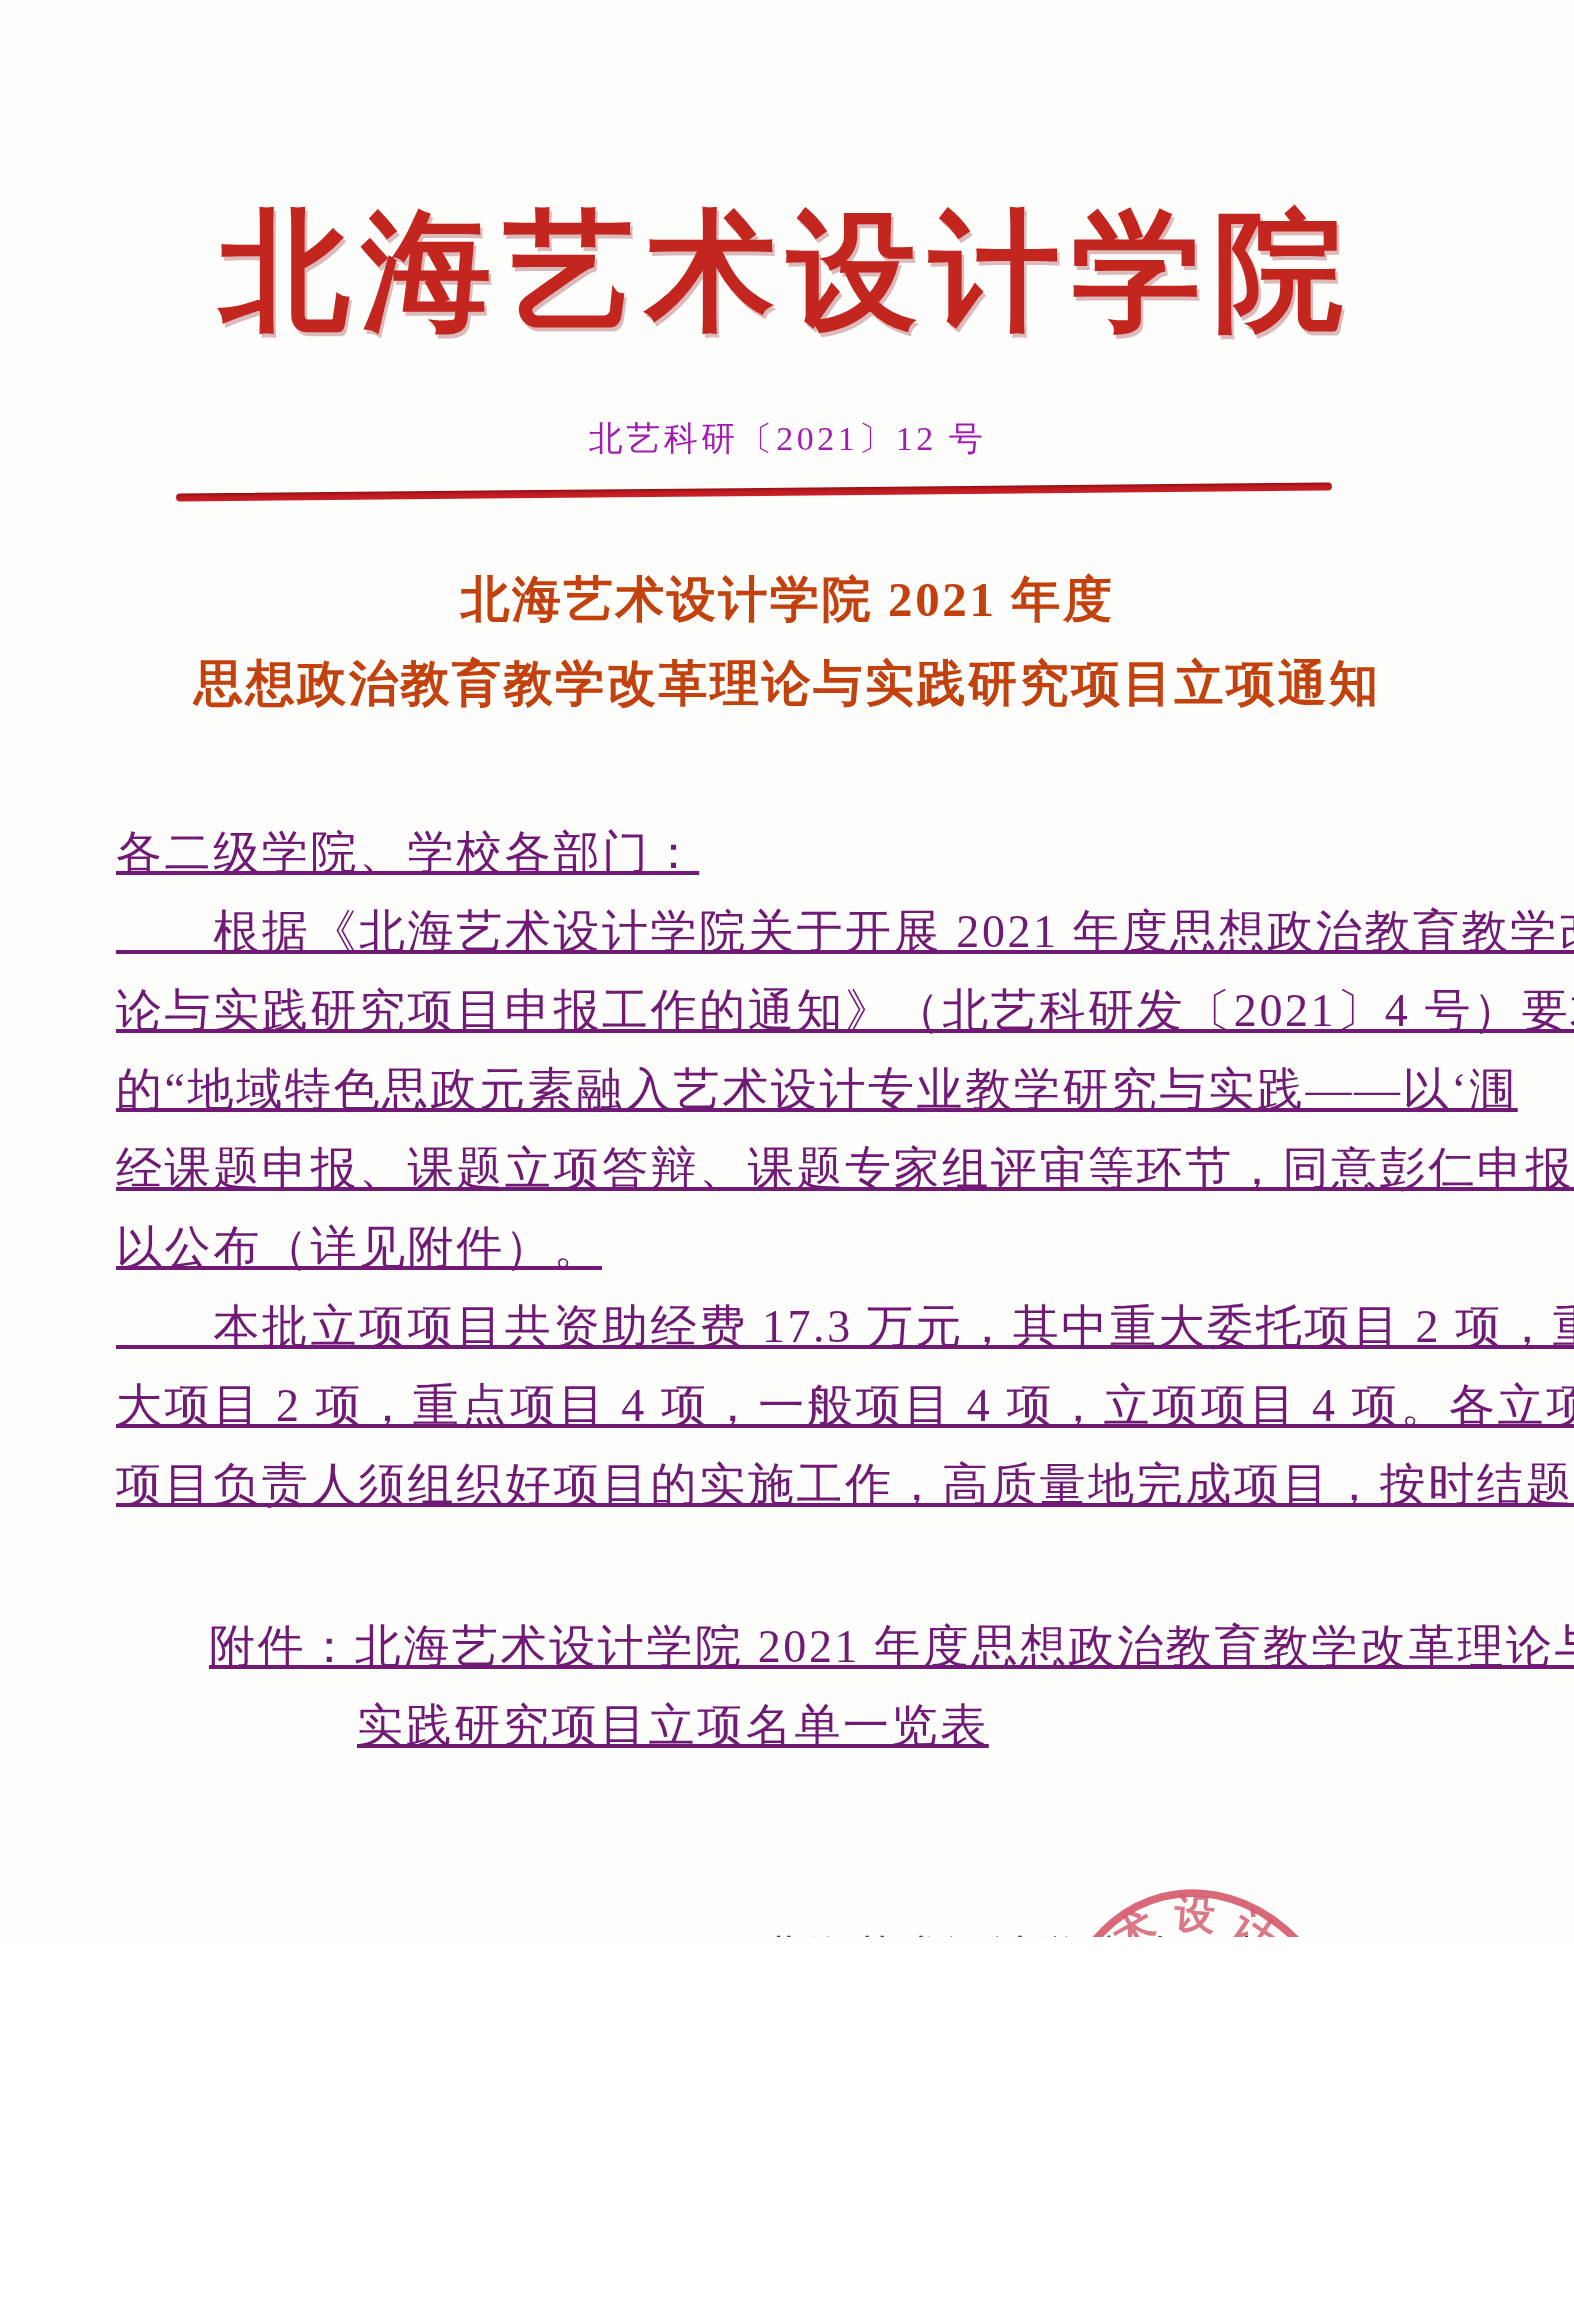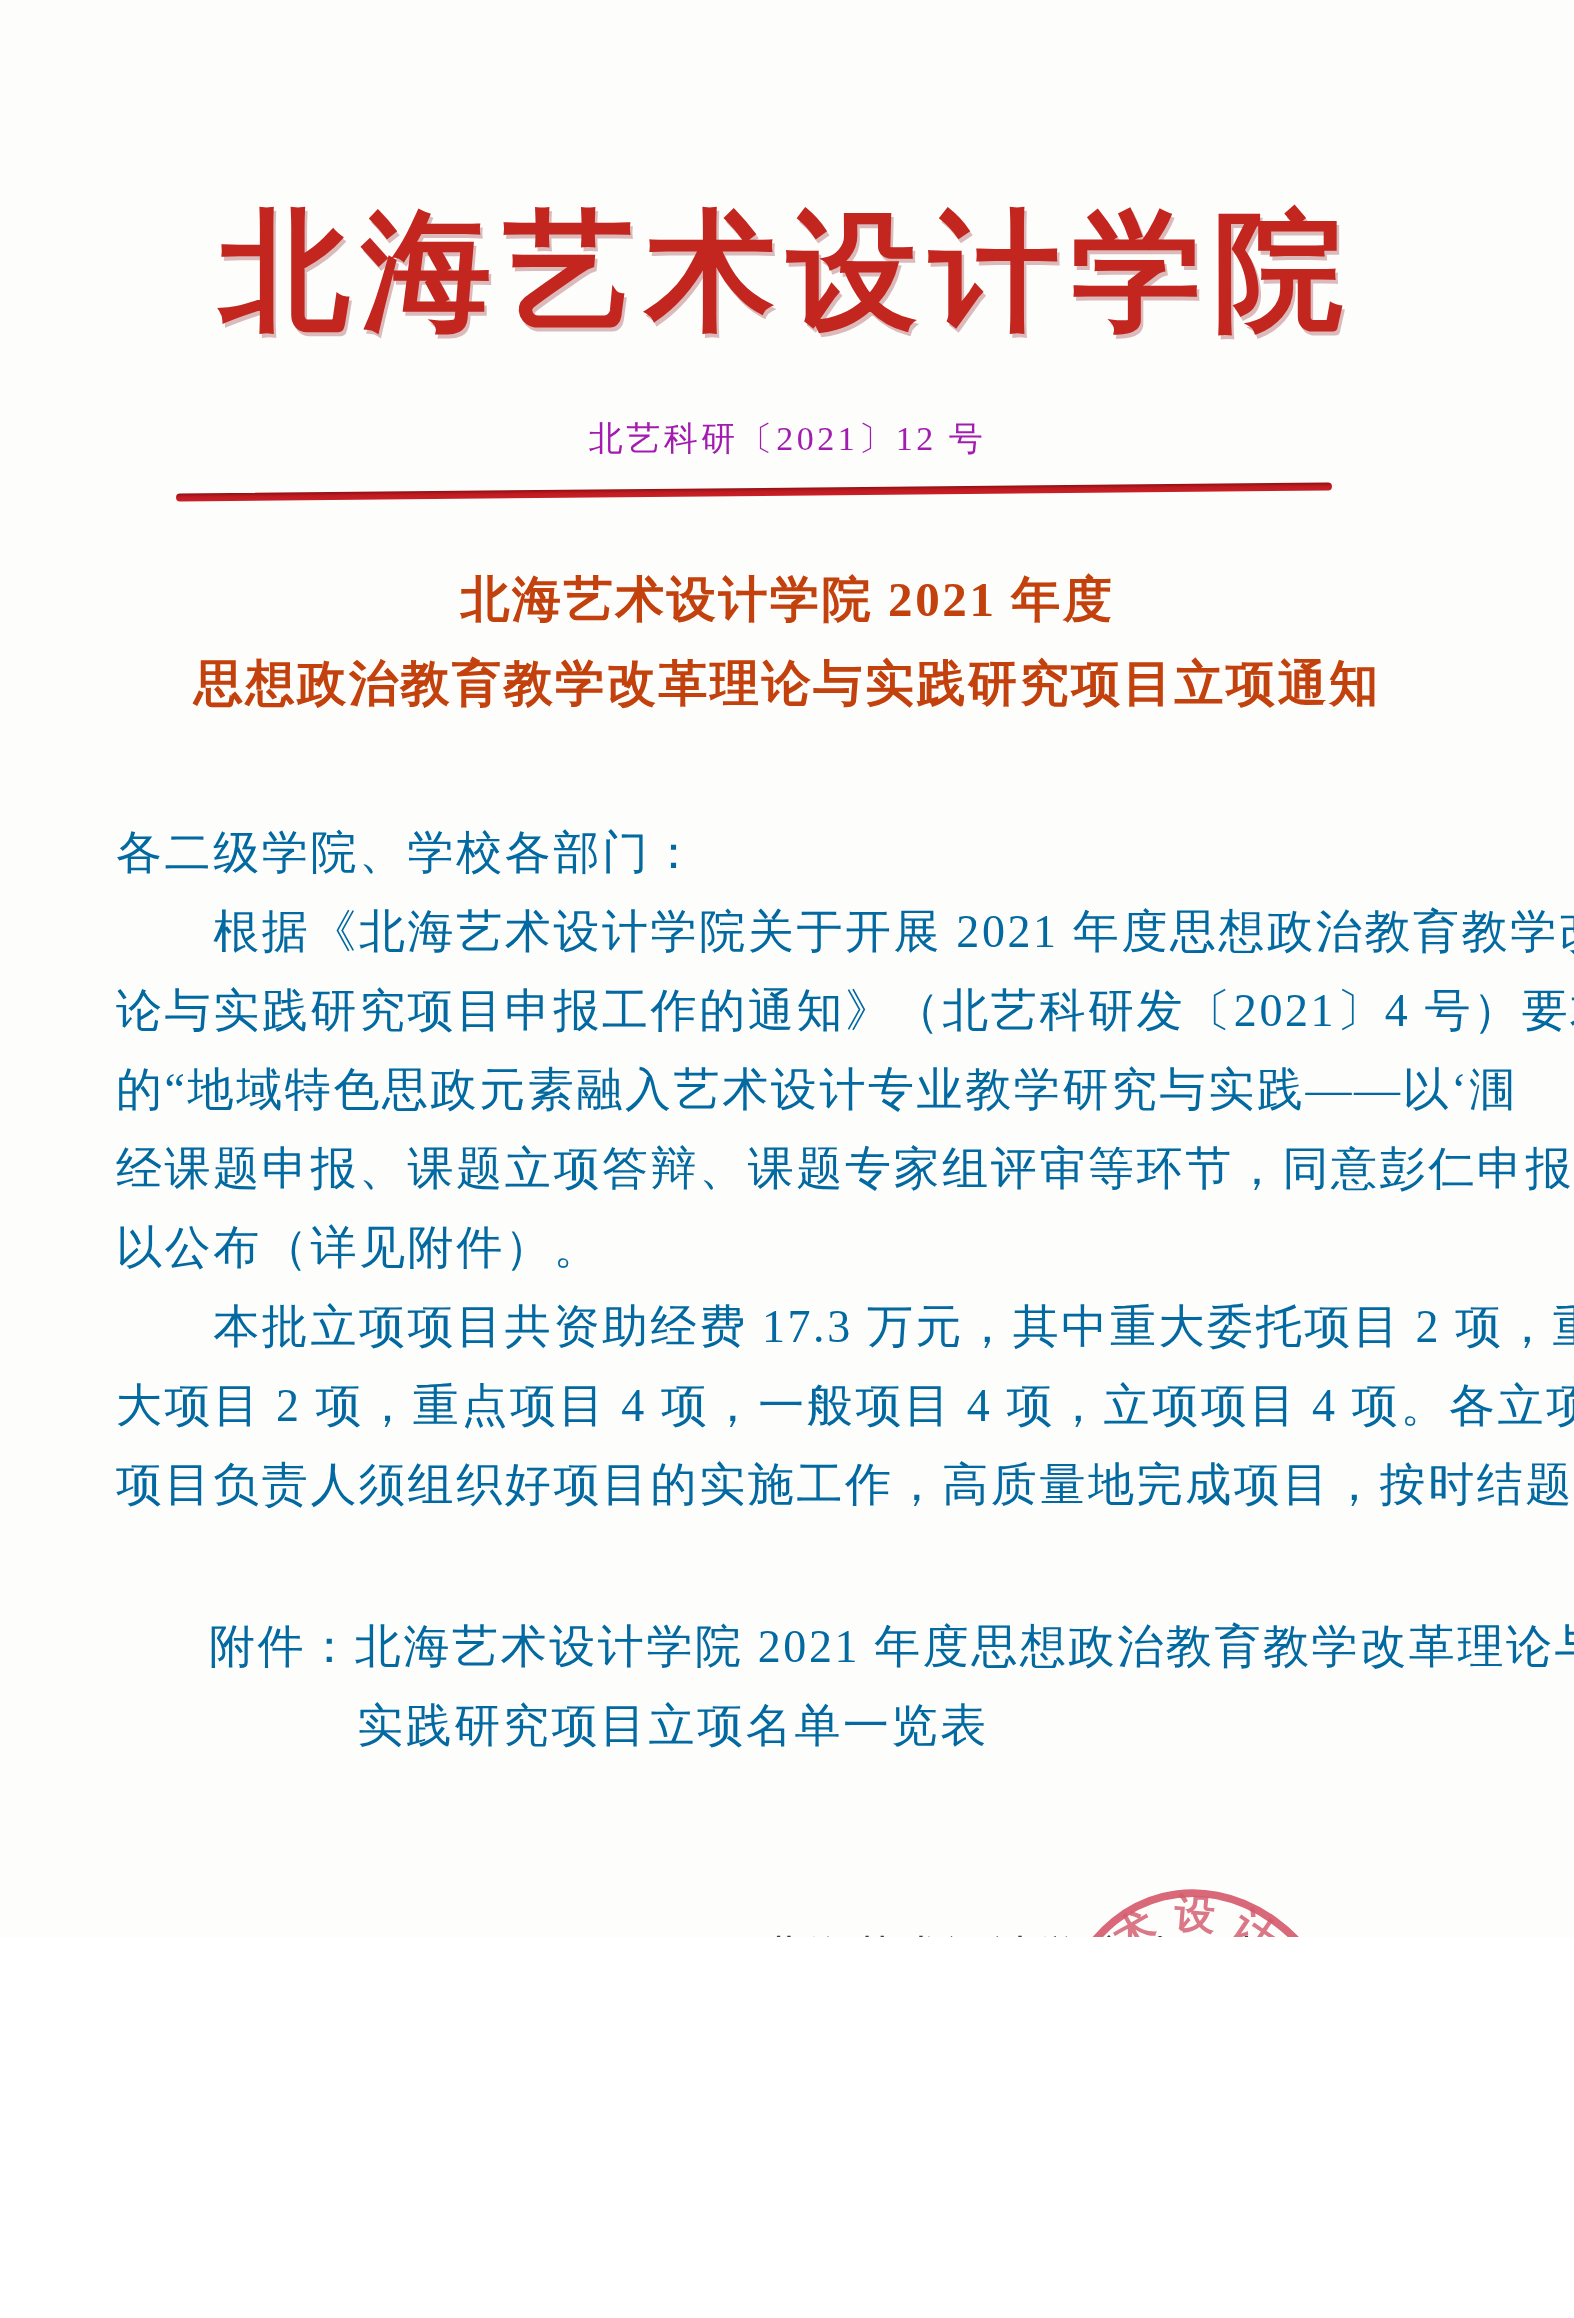--- a/index.html
+++ b/index.html
@@ -44,21 +44,22 @@
     font-size:49px;line-height:84px;font-weight:bold;
     letter-spacing:2.6px;
     color:#c2410c;
     white-space:nowrap;
   }
   
   .body-text{
     position:absolute;top:813px;left:116px;width:1373px;
     font-size:46px;line-height:79px;
     letter-spacing:2.6px;
-    color:#0369a1;
+    color:#701a75;
+    text-decoration:underline;
   }
   .body-line{white-space:nowrap;}
   .attachment{margin-top:83px;}
   .attachment-line-1{margin-left:93px;white-space:nowrap;}
   .attachment-line-2{margin-left:241px;white-space:nowrap;}
   
   .signature{
     position:absolute;top:1912px;left:763px;width:500px;
     text-align:center;
     font-size:43px;line-height:90px;

